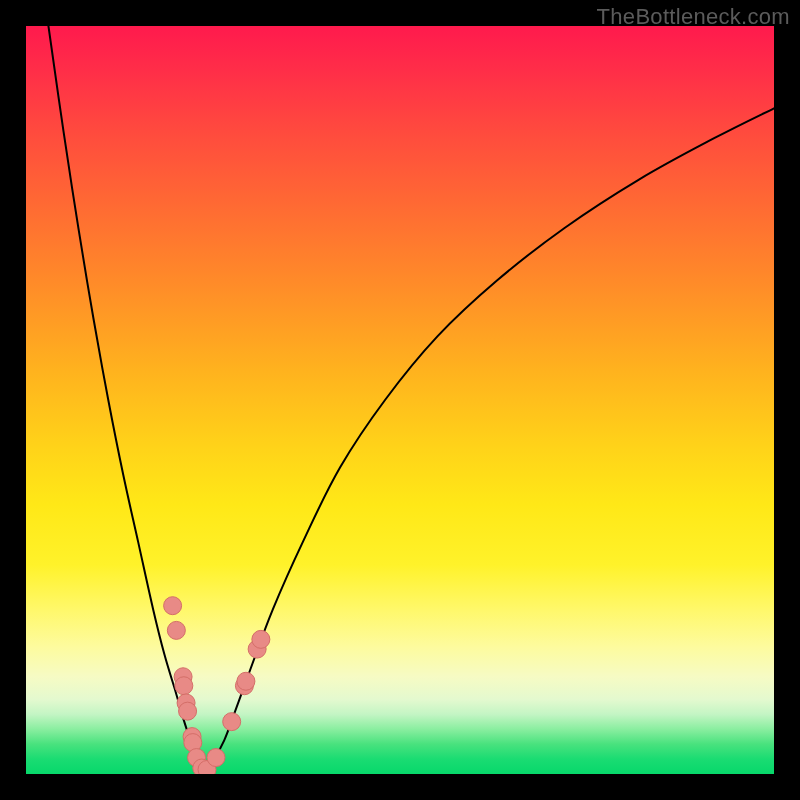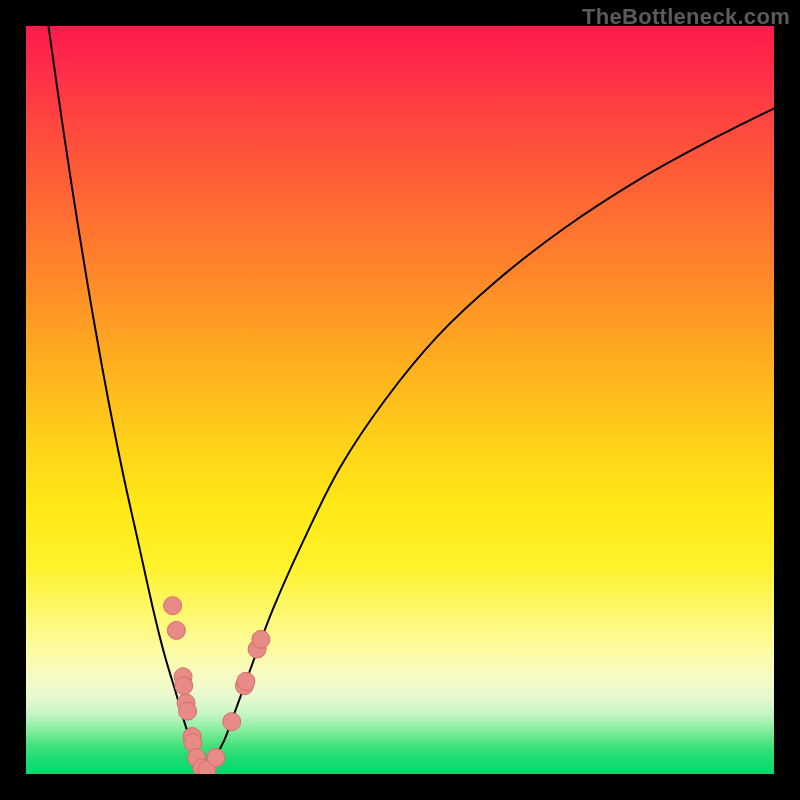--- a/index.html
+++ b/index.html
@@ -52,21 +52,21 @@
   }
   .svg-layer {
     position: absolute;
     inset: 0;
   }
   .watermark {
     position: absolute;
     top: 4px;
     right: 10px;
     font-size: 22px;
-    font-weight: 700;
+    font-weight: 400;
     color: #5b5b5b;
     letter-spacing: 0.3px;
     user-select: none;
   }
 </style>
 </head>
 <body>
 
 <div class="frame">
 

